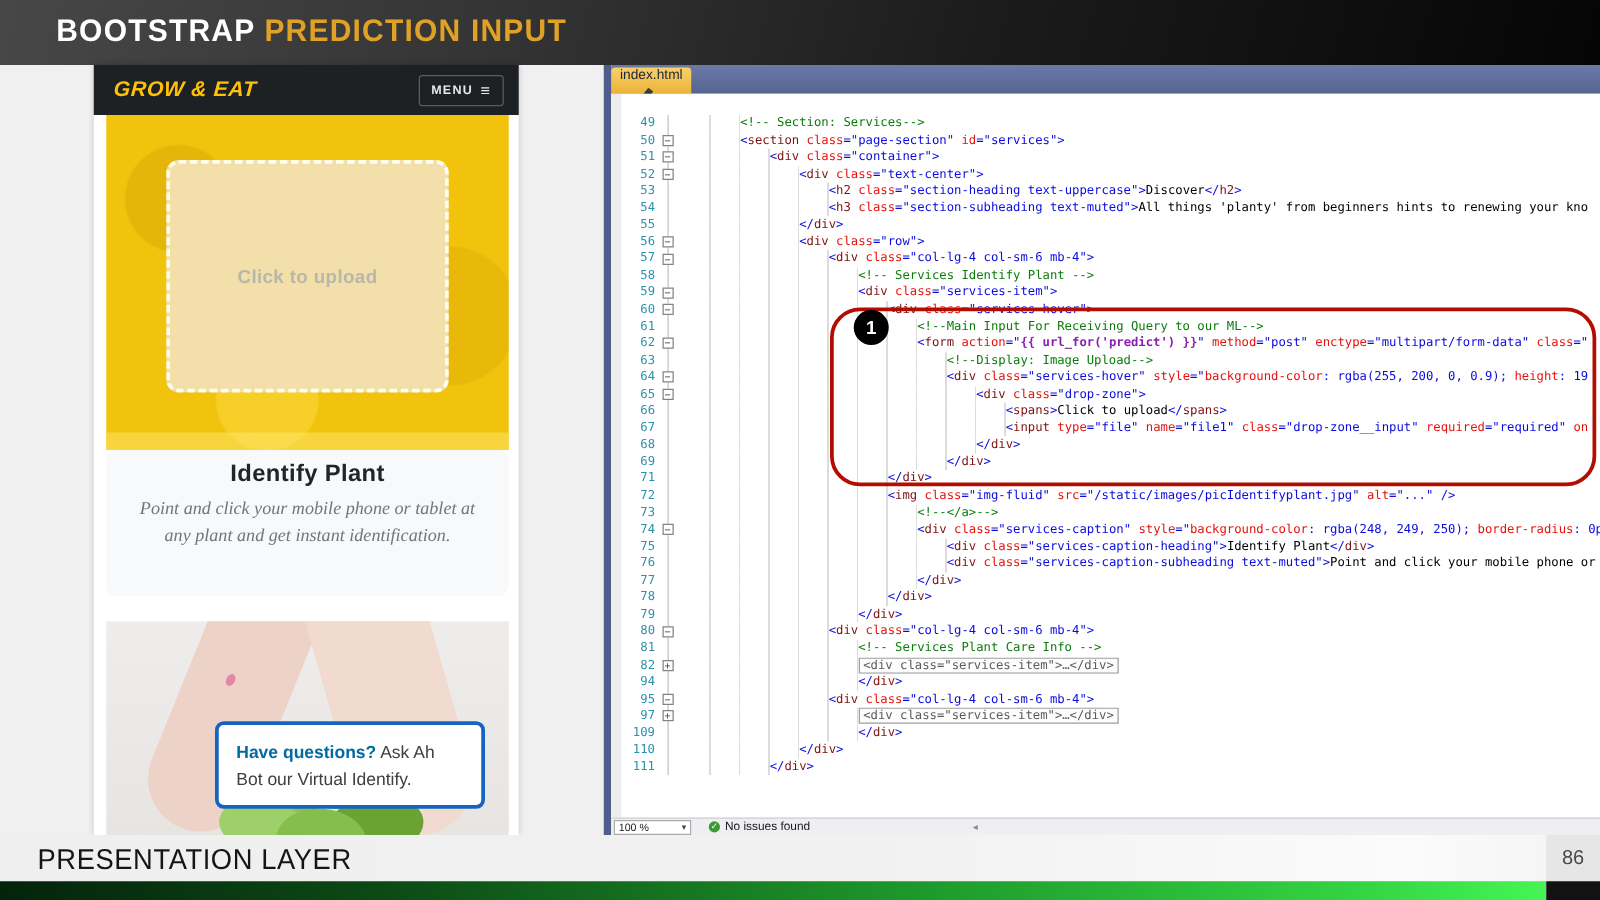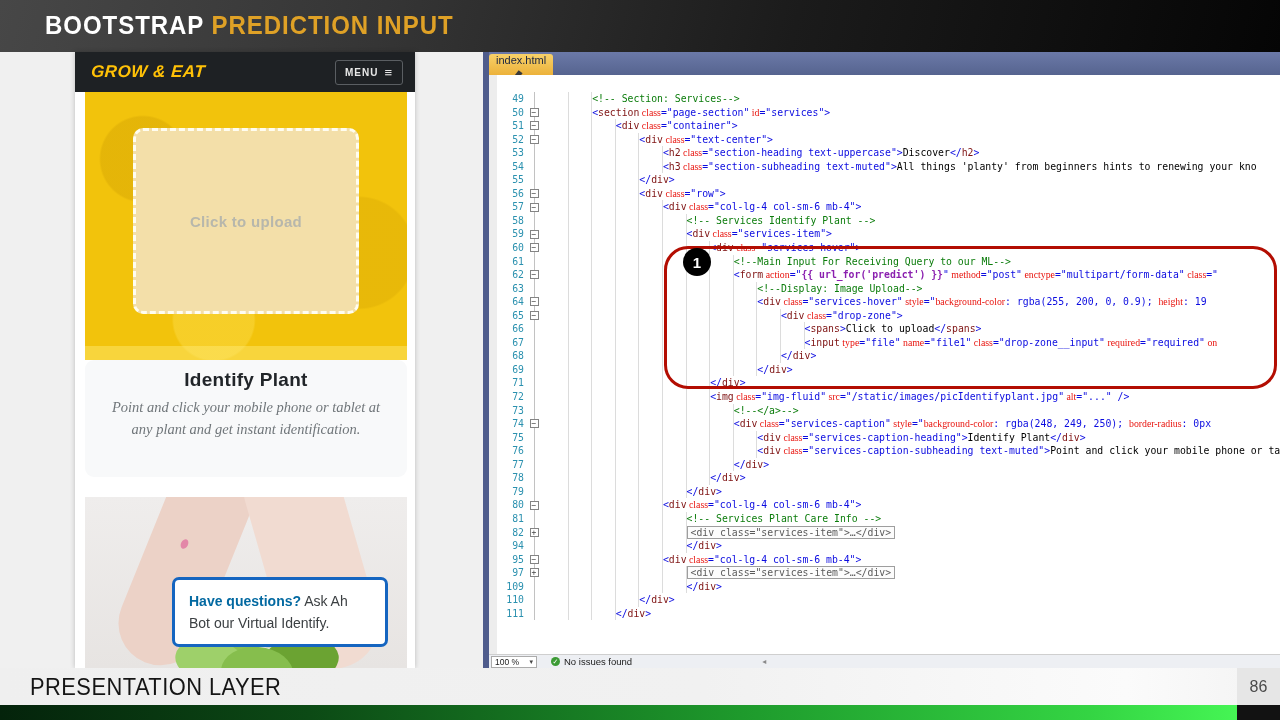--- a/index.html
+++ b/index.html
@@ -88,28 +88,28 @@
     font-family:"DejaVu Sans Mono","Liberation Mono",monospace; }
   .code-row { display:flex; height:13.56px; line-height:13.56px; font-size:9.8px; }
   .ln { flex:none; width:30px; text-align:right; color:#2B91AF; padding-right:3px; }
   .fold { flex:none; width:14px; position:relative; display:flex; align-items:center; justify-content:center; }
   .fline { position:absolute; left:7px; top:0; bottom:0; width:1px; background:#C2C2C2; }
   .fbox { position:relative; z-index:2; width:9px; height:9px; line-height:7px; border:1px solid #848484;
     background:#FFFFFF; font-size:8px; text-align:center; color:#444; cursor:pointer; }
   .code-text { flex:1; white-space:pre; overflow:hidden; background-repeat:no-repeat;
     background-image:repeating-linear-gradient(to right, transparent 0, transparent calc(4ch - 1px),
       #DCDCDC calc(4ch - 1px), #DCDCDC 4ch); }
-  .tk-d { color:#0B0BE0; } .tk-t { color:#7E1212; } .tk-a { color:#E8120C;font-family:Liberation Serif, serif; }
+  .tk-d { color:#0B0BE0; } .tk-t { color:#7E1212; } .tk-a { color:#E8120C; }
   .tk-v { color:#0B0BE0; } .tk-c { color:#0B7C0B; } .tk-x { color:#000000; }
   .tk-j { color:#8A1FAF; font-weight:bold; }
   .tk-f { border:1px solid #9E9E9E; color:#5A5A5A; background:#FCFCFC; padding:0 3px; }
 
   .statusbar { position:absolute; left:0; bottom:0; right:0; height:14px; background:#EDEFF3;
     border-top:1px solid #CFCFCF; display:flex; align-items:center; }
-  .zoom-ctl { flex:none; margin-left:2px; width:46px; height:12px; background:#FFFFFF; border:1px solid #ABABAB;
+  .zoom-ctl { flex:none; margin-left:2px; width:62px; height:12px; background:#FFFFFF; border:1px solid #ABABAB;
     font-size:8.5px; color:#222; display:flex; align-items:center; justify-content:space-between;
     padding:0 3px; cursor:pointer; }
   .zoom-caret { font-size:7px; color:#444; }
   .health { display:flex; align-items:center; margin-left:14px; gap:4px; }
   .check-icon { width:9px; height:9px; border-radius:50%; background:#3C9B35; color:#fff; font-size:7px;
     line-height:9px; text-align:center; }
   .status-text { font-size:9.5px; color:#1A1A1A; }
   .scroll-left { margin-left:130px; font-size:8px; color:#8A8A8A; cursor:pointer; }
 
   

